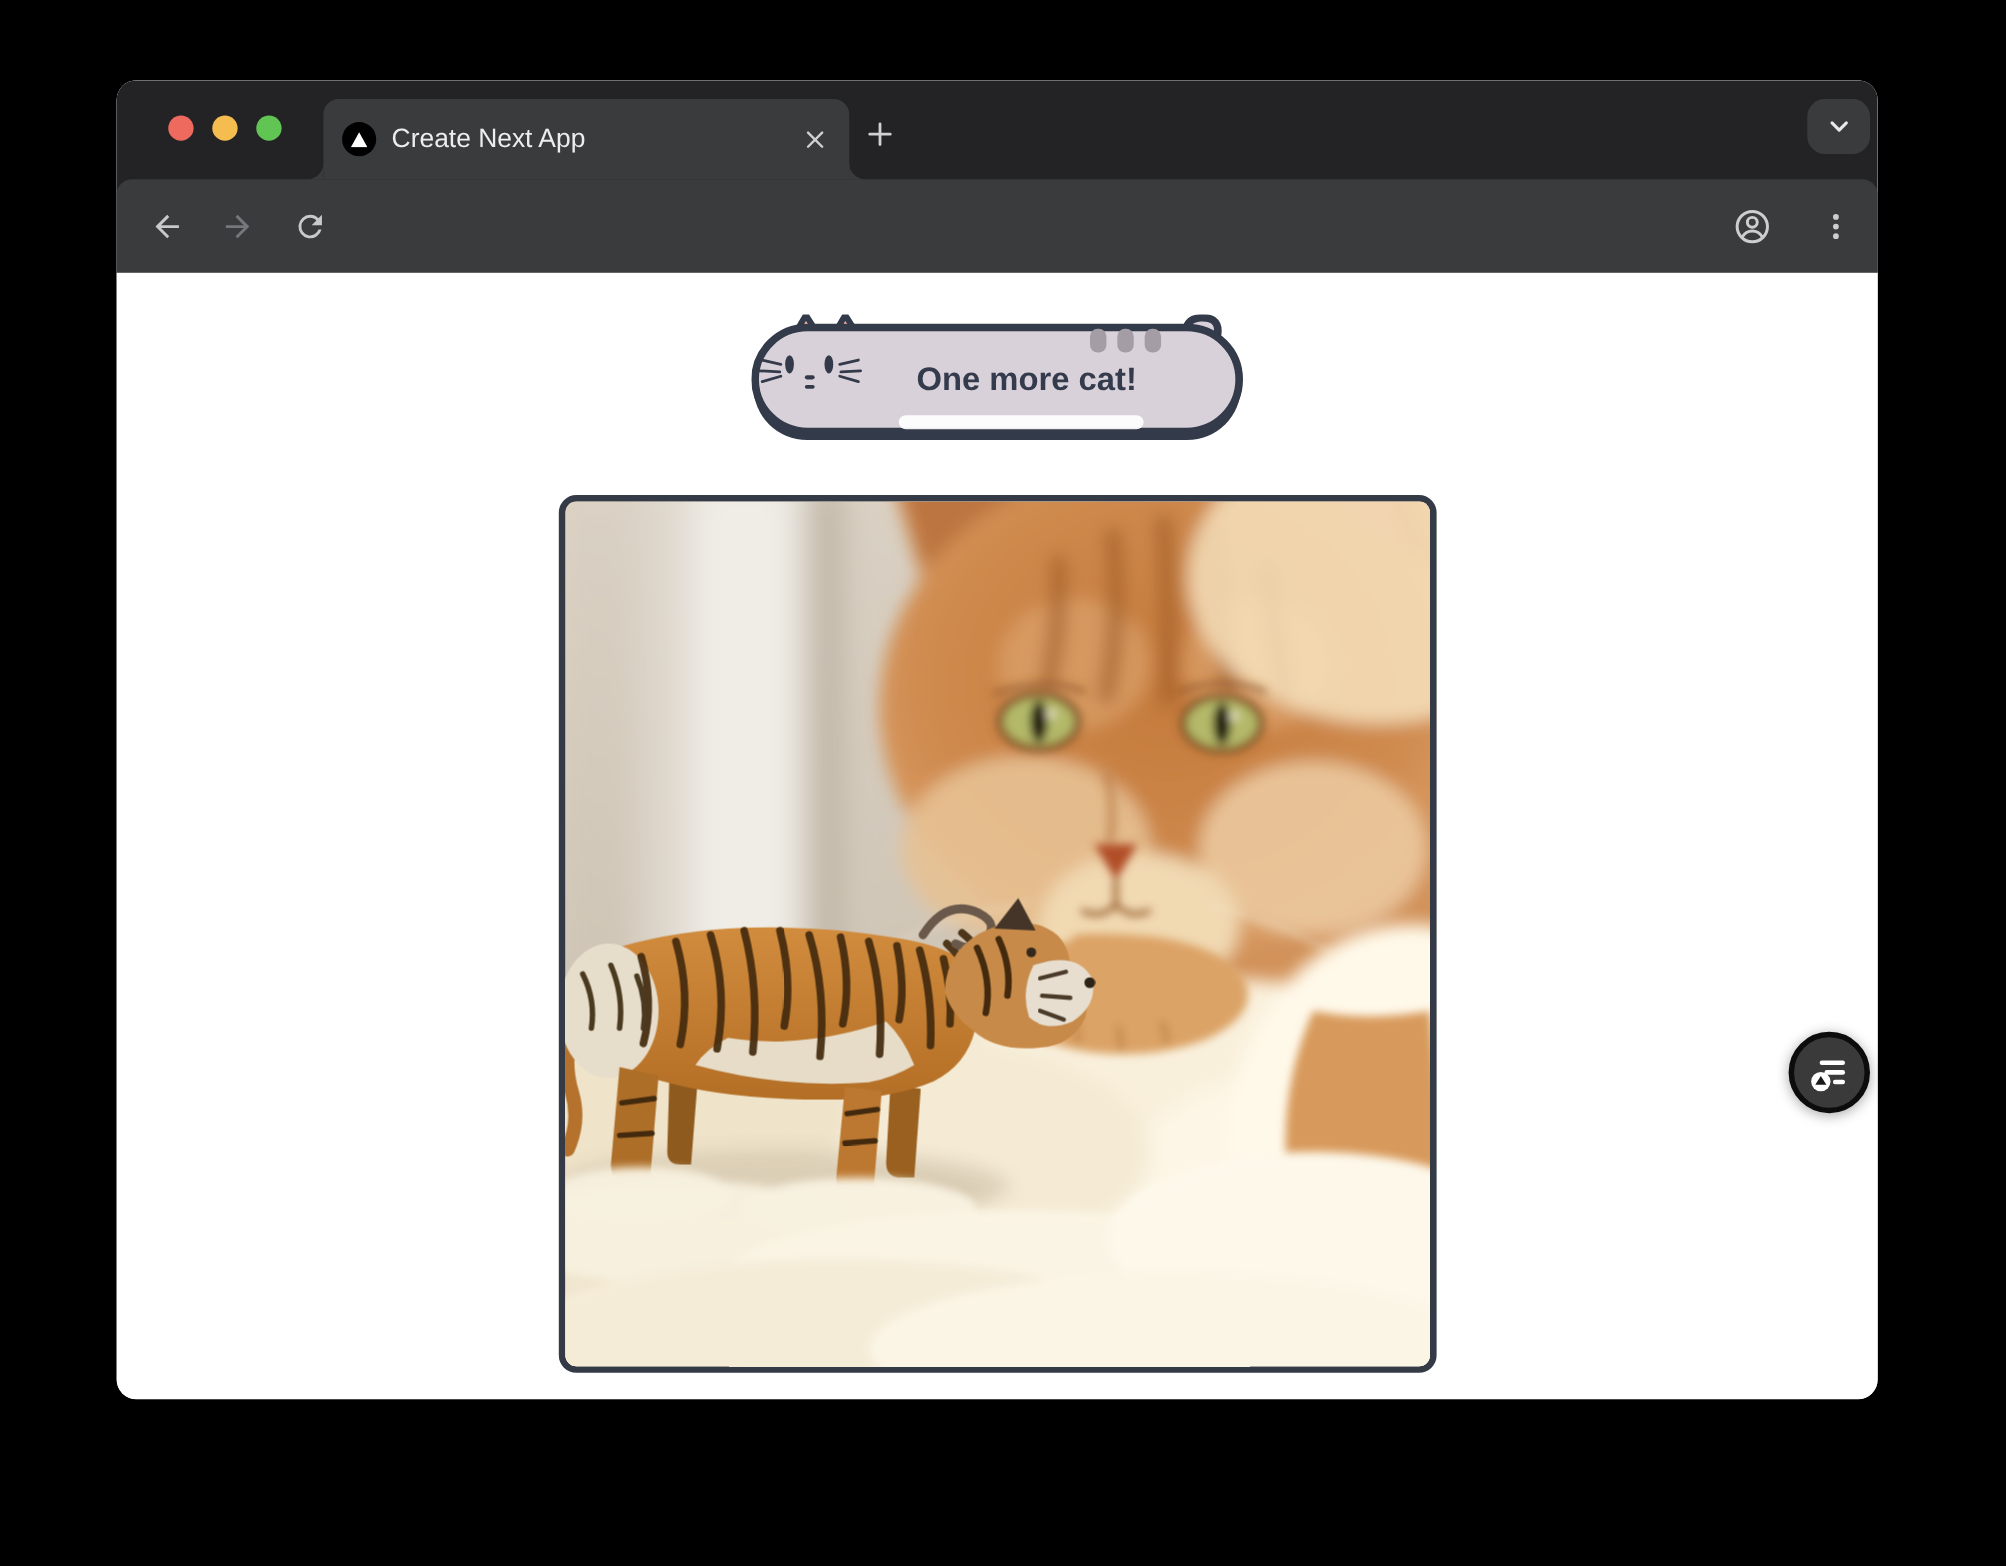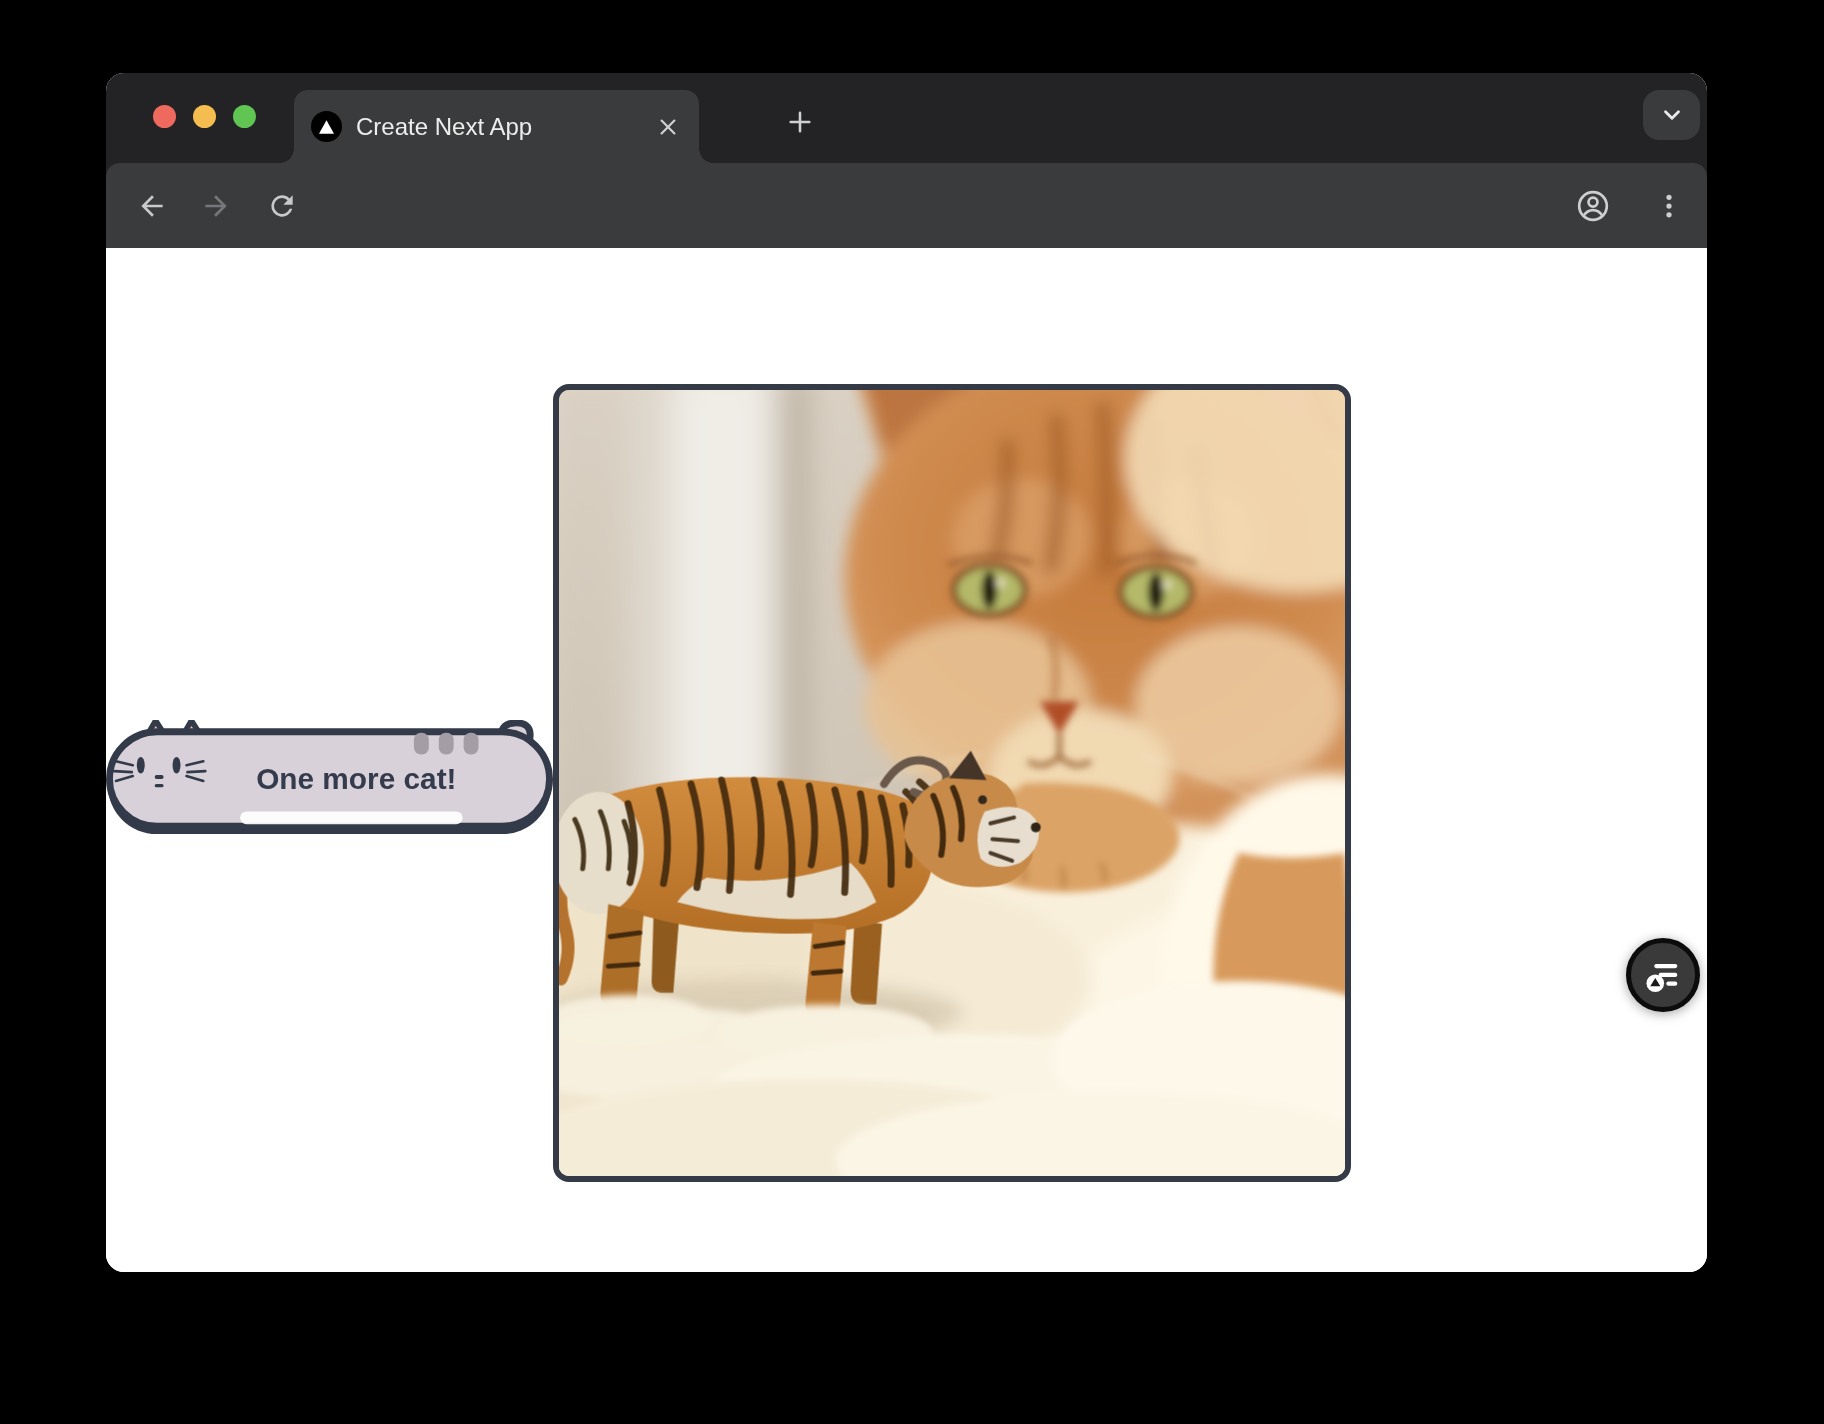--- a/index.html
+++ b/index.html
@@ -13,21 +13,21 @@
     box-shadow:inset 0 1px 0 rgba(255,255,255,.22);
   }
   
   .chrome{background:#232326;}
   .titlebar{position:relative;height:90px;}
   .traffic{position:absolute;top:32px;width:23px;height:23px;border-radius:50%;}
   .t-close{left:47px;background:#ee6a5f;}
   .t-min{left:87px;background:#f5bd4f;}
   .t-zoom{left:127px;background:#61c554;}
   .tab{
-    position:absolute;left:188px;top:17px;width:405px;height:73px;
+    position:absolute;left:188px;top:17px;width:478px;height:73px;
     background:#3a3b3d;border-radius:14px 14px 0 0;display:flex;align-items:center;
   }
   .tab::before,.tab::after{content:"";position:absolute;bottom:0;width:14px;height:14px;}
   .tab::before{left:-14px;background:radial-gradient(circle at 0 0,transparent 13.5px,#3a3b3d 14px);}
   .tab::after{right:-14px;background:radial-gradient(circle at 100% 0,transparent 13.5px,#3a3b3d 14px);}
   .favicon{width:31px;height:31px;border-radius:50%;background:#000;margin-left:17px;
     display:flex;align-items:center;justify-content:center;flex:0 0 auto;}
   .tab-title{color:#eceded;font-size:24px;margin-left:14px;white-space:nowrap;overflow:hidden;flex:1;}
   .icon-btn{display:flex;align-items:center;justify-content:center;background:none;border:none;padding:0;cursor:pointer;}
   .tab-close{width:34px;height:34px;margin-right:14px;border-radius:8px;color:#cfd0d1;}
@@ -42,21 +42,21 @@
   .urlbar{
     position:absolute;left:249px;top:5px;width:1190px;height:62px;border-radius:31px;
     background:#2b2c2e;display:flex;align-items:center;cursor:text;
   }
   .site-settings{width:50px;height:50px;border-radius:50%;background:#404144;margin-left:6px;color:#e3e4e5;flex:0 0 auto;}
   .url-text{color:#e5e6e7;font-size:28px;margin-left:17px;white-space:nowrap;overflow:hidden;flex:1;}
   .star-btn{width:40px;height:40px;margin-right:16px;color:#d3d4d6;flex:0 0 auto;}
   .profile-btn{position:absolute;left:1466px;top:22px;width:42px;height:42px;color:#cdcecf;}
   .menu-btn{position:absolute;left:1544px;top:22px;width:38px;height:42px;color:#cdcecf;}
   
-  .page{position:relative;height:1024px;background:#fff;display:flex;align-items:center;}
+  .page{position:relative;height:1024px;background:#fff;display:flex;flex-direction:column;align-items:center;}
   .cat-btn{all:unset;cursor:pointer;margin-top:38px;line-height:0;}
   .photo{
     margin-top:46px;width:798px;height:798px;box-sizing:border-box;
     border:6px solid #343b46;border-radius:16px;overflow:hidden;background:#e9dfcd;line-height:0;
   }
   .vercel-fab{
     position:absolute;left:1520px;top:690px;width:74px;height:74px;box-sizing:border-box;
     border-radius:50%;background:#3a3a3a;border:5px solid #0c0c0c;
     display:flex;align-items:center;justify-content:center;cursor:pointer;padding:0;
     box-shadow:0 2px 12px rgba(0,0,0,.35);

